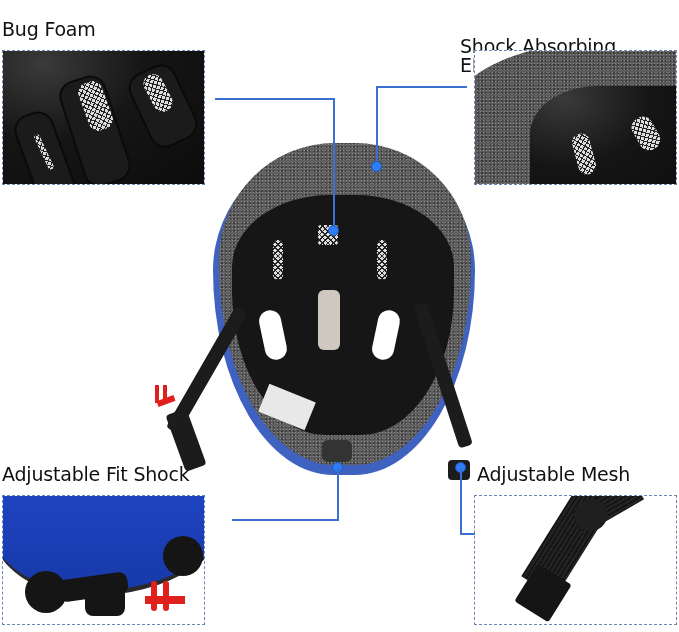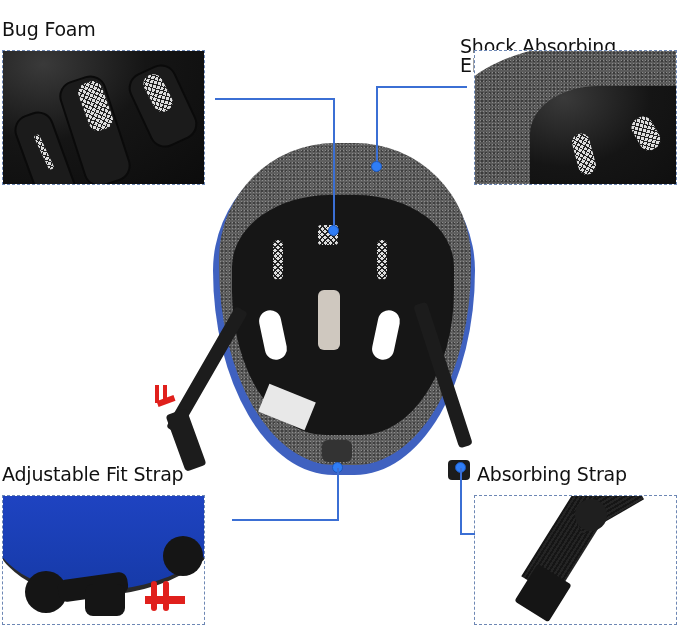--- a/index.html
+++ b/index.html
@@ -48,22 +48,22 @@
 
   
   .st-strap { position:absolute; background: repeating-linear-gradient(90deg,#151515 0 2px,#242424 2px 4px); }
 </style>
 </head>
 <body>
 
 <div class="label" style="left:2px;top:19px;">Bug Foam</div>
 <div class="label two-line" style="left:460px;top:1px;line-height:19px;margin-top:36px;">Shock Absorbing
 EPS Foam</div>
-<div class="label" style="left:2px;top:464px;">Adjustable Fit Strap</div>
-<div class="label" style="left:477px;top:464px;">Absorbing Strap</div>
+<div class="label" style="left:2px;top:464px;">Adjustable Fit Shock</div>
+<div class="label" style="left:477px;top:464px;">Adjustable Mesh</div>
 
 <div class="panel" style="left:2px;top:50px;width:203px;height:135px;">
   <div class="bm-bg"></div>
   <div class="pad" style="left:22px;top:60px;width:40px;height:95px;transform:rotate(-20deg);"></div>
   <div class="mesh" style="left:38px;top:82px;width:6px;height:38px;transform:rotate(-25deg);"></div>
   <div class="pad" style="left:68px;top:25px;width:48px;height:110px;transform:rotate(-18deg);"></div>
   <div class="mesh" style="left:80px;top:30px;width:25px;height:50px;transform:rotate(-20deg);"></div>
   <div class="pad" style="left:135px;top:15px;width:50px;height:80px;transform:rotate(-25deg);"></div>
   <div class="mesh" style="left:145px;top:22px;width:20px;height:40px;transform:rotate(-28deg);"></div>
 </div>

